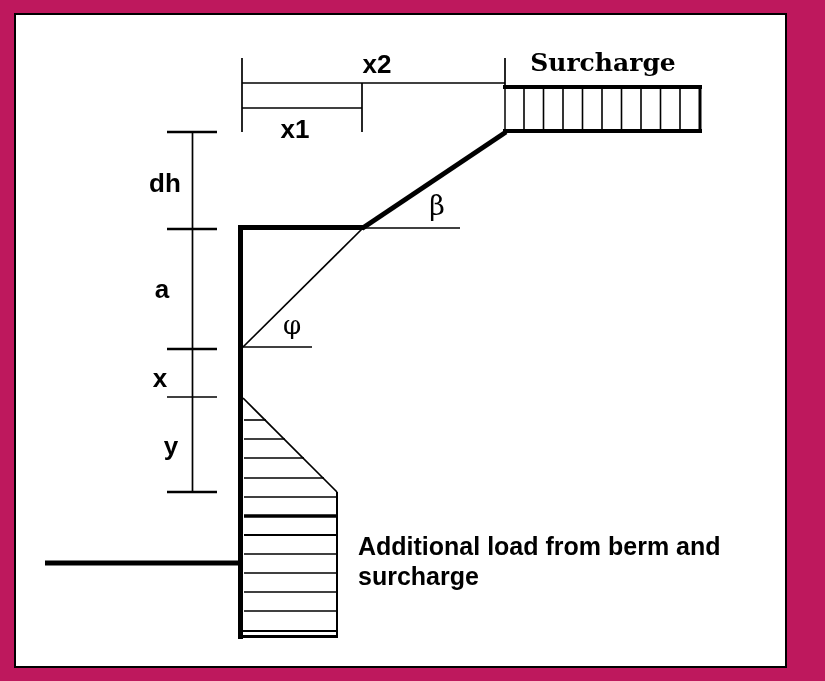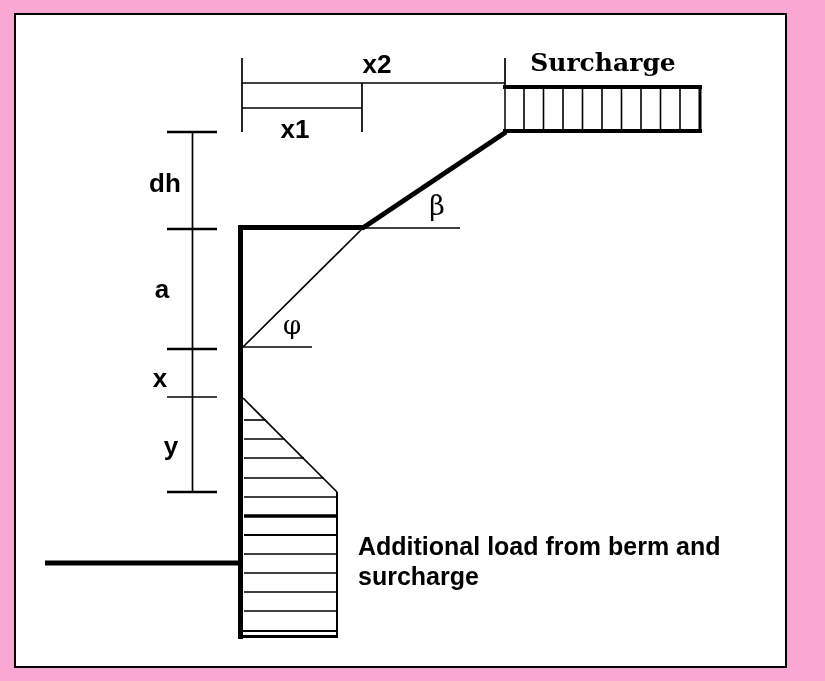--- a/index.html
+++ b/index.html
@@ -4,21 +4,21 @@
 <style>
   html, body {
     margin: 0;
     padding: 0;
     background: #ffffff;
   }
   .stage {
     position: relative;
     width: 825px;
     height: 681px;
-    background: #f9a8d4;
+    background: #be185d;
     overflow: hidden;
   }
   svg { display: block; }
   text { user-select: none; }
 </style>
 </head>
 <body>
 
 <div class="stage">
   <svg id="diagram" xmlns="http://www.w3.org/2000/svg" width="825" height="681" viewBox="0 0 825 681">

